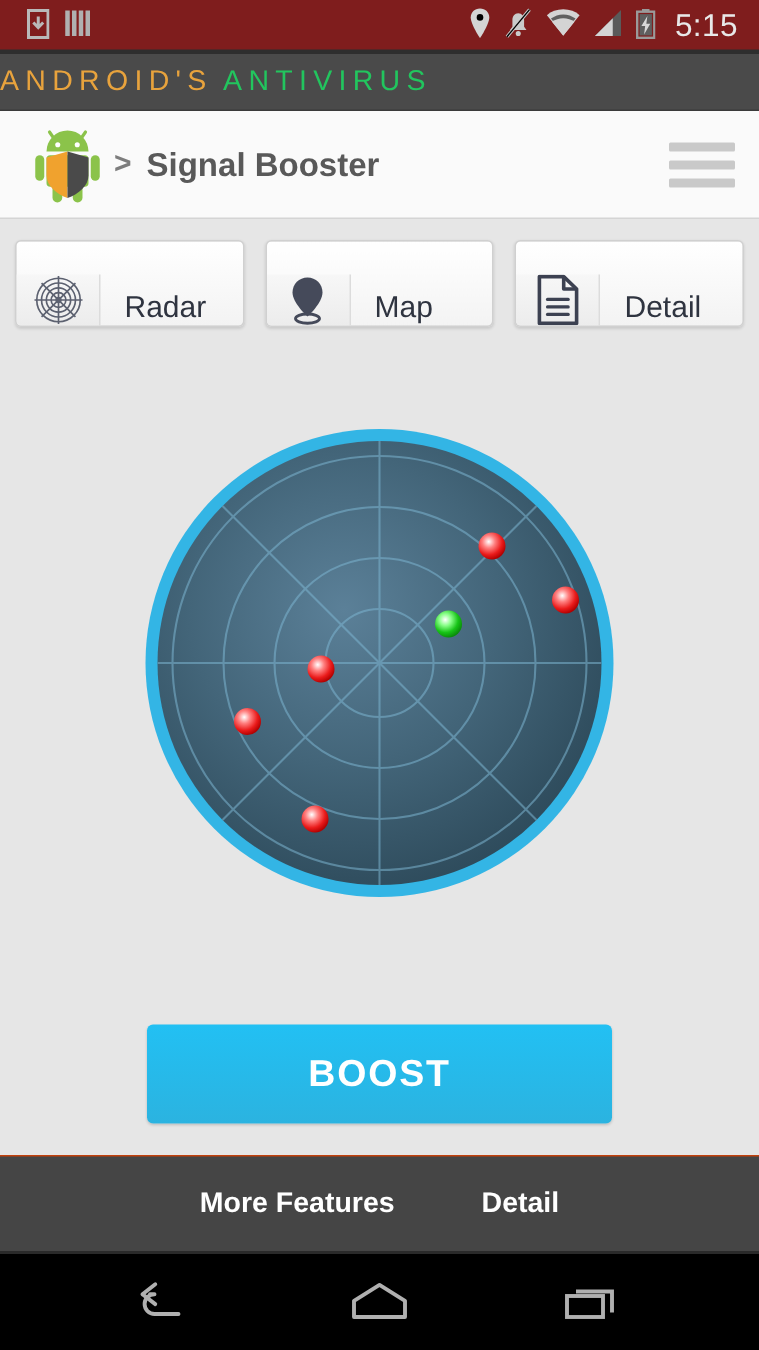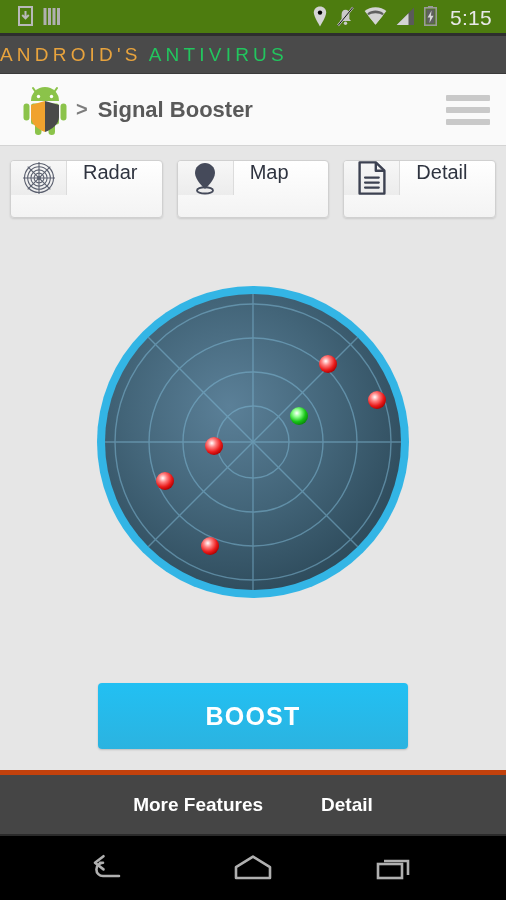--- a/index.html
+++ b/index.html
@@ -7,21 +7,21 @@
   body {
     font-family:"Liberation Sans", sans-serif;
     background:#e6e6e6;
     overflow:hidden;
     position:relative;
   }
   .screen { width:506px; height:900px; display:flex; flex-direction:column; position:relative; }
 
   
   .statusbar {
-    height:36px; background:#4d7c0f; flex:0 0 36px;
+    height:36px; background:#7f1d1d; flex:0 0 36px;
     display:flex; align-items:center; padding:0 10px; position:relative;
   }
   .sb-left { display:flex; align-items:center; gap:10px; margin-left:8px; }
   .sb-right { display:flex; align-items:center; gap:9px; margin-left:auto; margin-right:4px; }
   .sb-time { color:#e8e8e8; font-size:21px; letter-spacing:.3px; margin-left:4px; font-weight:400; }
   .sb-ico { display:block; }
   .sb-underline {
     position:absolute; left:0; right:0; bottom:0; height:3px; background:#2e2e2e;
   }
 
@@ -46,21 +46,21 @@
   .app-title { color:#595959; font-size:22px; font-weight:700; }
   .hamburger { margin-left:auto; width:44px; display:flex; flex-direction:column; gap:6px; cursor:pointer; }
   .hamburger i { display:block; height:6px; background:#c9c9c9; border-radius:1px; }
 
   
   .tabs {
     flex:0 0 76px; display:flex; align-items:center; padding:10px 10px 0 10px; gap:14px;
     background:#e6e6e6;
   }
   .tab {
-    flex:1; height:58px; display:flex; align-items:flex-start;
+    flex:1; height:58px; display:flex; align-items:flex-end;
     background:linear-gradient(#ffffff,#f3f3f3);
     border:1px solid #d0d0d0; border-radius:4px;
     box-shadow:0 1px 2px rgba(0,0,0,.12);
     cursor:pointer; overflow:hidden;
   }
   .tab-ico {
     width:56px; display:flex; align-items:center; justify-content:center;
     background:linear-gradient(#f7f7f7,#ececec);
     border-right:1px solid #dcdcdc;
   }
@@ -79,21 +79,21 @@
     width:310px; height:66px; border-radius:4px;
     background:linear-gradient(#22c0f3,#2bb3e0);
     border:none; color:#fff; font-size:25px; font-weight:700; letter-spacing:1.2px;
     box-shadow:0 1px 2px rgba(0,0,0,.18); cursor:pointer;
     font-family:"Liberation Sans", sans-serif;
   }
 
   
   .bottombar {
     flex:0 0 64px; background:#454545; display:flex; align-items:center; justify-content:center;
-    gap:58px; border-top:5px solid #c2410c;
+    gap:58px; border-top:1px solid #c2410c;
   }
   .bottombar a { color:#fff; font-size:19px; font-weight:700; text-decoration:none; cursor:pointer; }
 
   
   .navbar {
     flex:0 0 66px; background:#000; display:flex; align-items:center;
     justify-content:space-around; padding:0 40px; border-top:2px solid #2a2a2a;
   }
   .navbtn { width:80px; height:100%; display:flex; align-items:center; justify-content:center; cursor:pointer; }
 </style>

